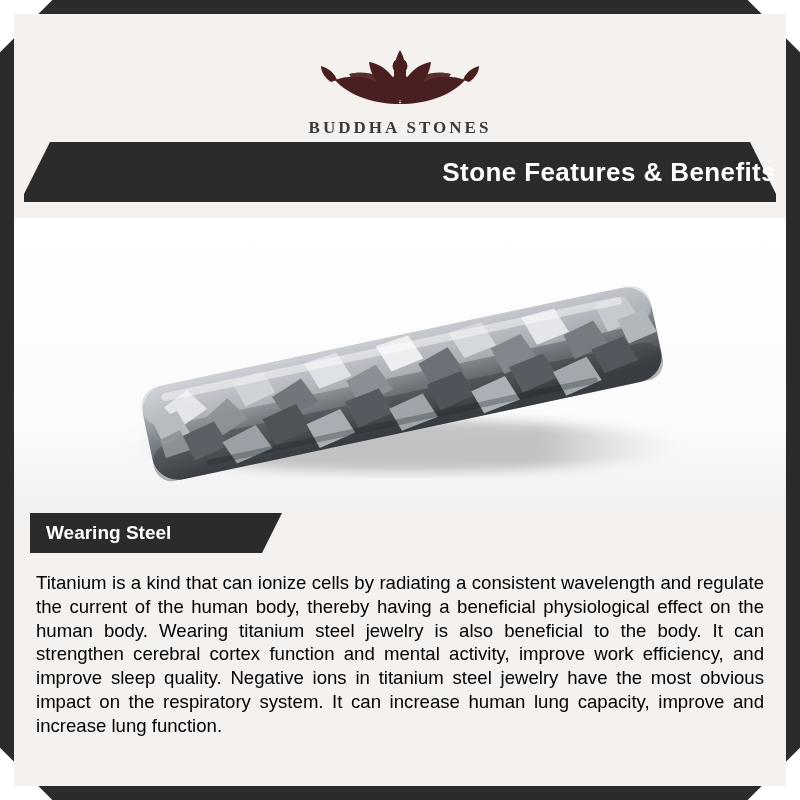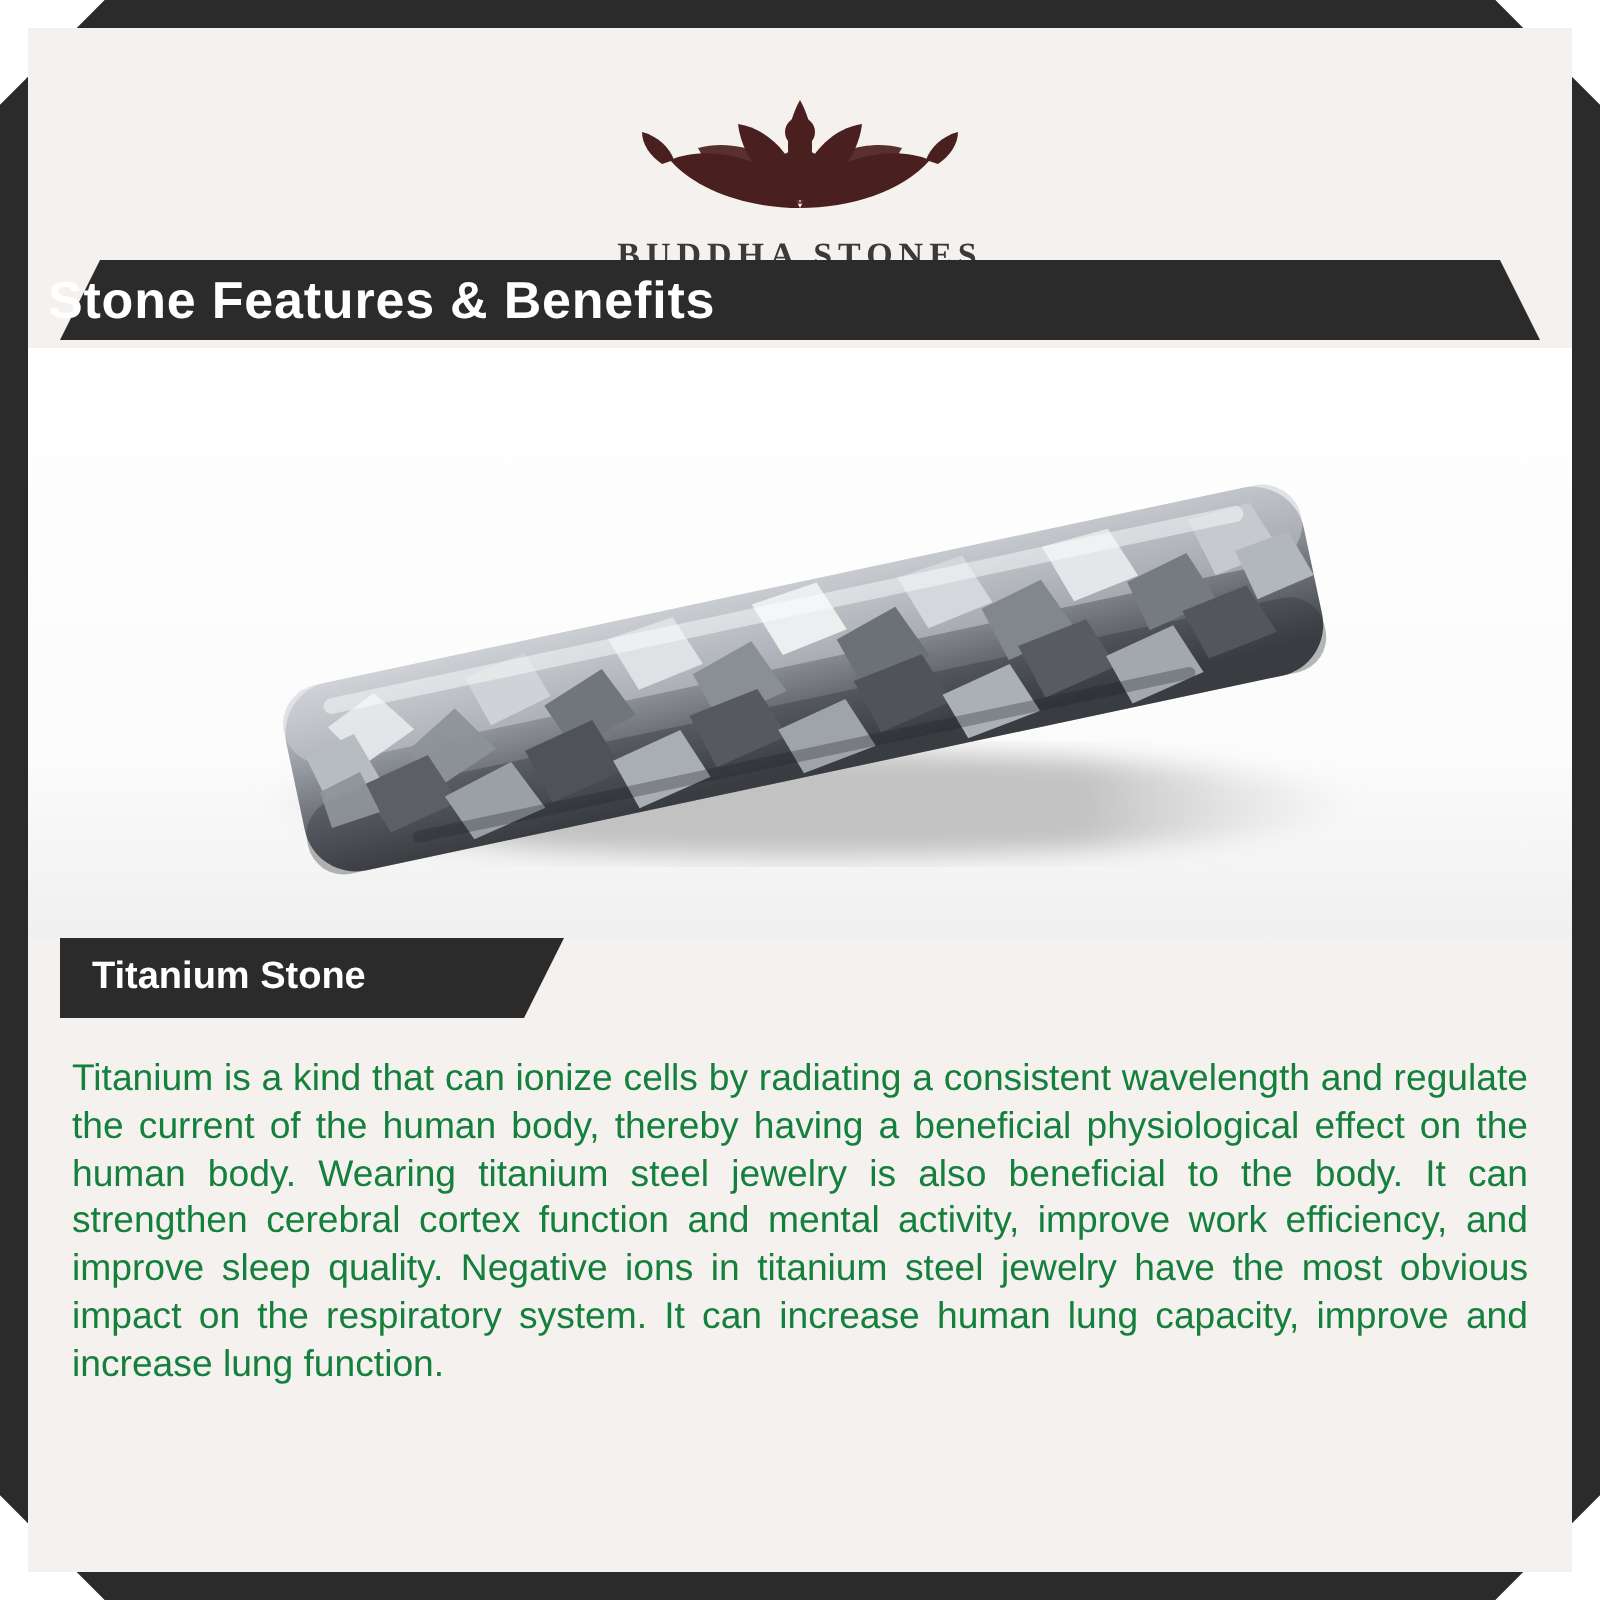--- a/index.html
+++ b/index.html
@@ -70,26 +70,26 @@
     font-family: "Liberation Serif", serif;
     font-size: 17px;
     letter-spacing: 3px;
     color: #3a3a3a;
     font-weight: 700;
   }
 
   
   .title-band {
     position: relative;
-    height: 40px;
+    height: 60px;
     background: #2b2b2b;
-    margin: 4px 10px;
+    margin: 16px 10px;
     display: flex;
     align-items: center;
-    justify-content: flex-start;
+    justify-content: flex-end;
   }
   .title-band::before,
   .title-band::after {
     content: "";
     position: absolute;
     top: 0;
     width: 0; height: 0;
     border-top: 52px solid #f5f1ee;
   }
   .title-band::before {
@@ -157,21 +157,21 @@
     text-align: center;
     font-size: 25px;
     font-weight: 700;
     color: #1e1e1e;
     margin-bottom: 10px;
     letter-spacing: .2px;
   }
   .paragraph {
     font-size: 18.6px;
     line-height: 1.28;
-    color: #15803d;
+    color: #000000;
     text-align: justify;
     text-justify: inter-word;
     hyphens: auto;
   }
 </style>
 </head>
 <body>
 
 <div class="page">
 
@@ -285,21 +285,21 @@
           <rect x="180" y="200" width="400" height="6" rx="3" fill="#1e2024" opacity="0.30"></rect>
         </g>
 
         <g opacity="0.95">
           <polygon points="146,402 166,392 176,412 152,420" fill="#8f949a" transform="translate(0,-180)"></polygon>
         </g>
       </svg>
     </div>
 
     <div class="caption-bar">
-      <span class="caption-text">Titanium Stone</span>
+      <span class="caption-text">Wearing Steel</span>
     </div>
 
     <div class="body-area">
       <div class="paragraph">Titanium is a kind that can ionize cells by radiating a consistent wavelength and regulate the current of the human body, thereby having a beneficial physiological effect on the human body. Wearing titanium steel jewelry is also beneficial to the body. It can strengthen cerebral cortex function and mental activity, improve work efficiency, and improve sleep quality. Negative ions in titanium steel jewelry have the most obvious impact on the respiratory system. It can increase human lung capacity, improve and increase lung function.</div>
     </div>
 
   </div>
 </div>
 
 </body></html>

